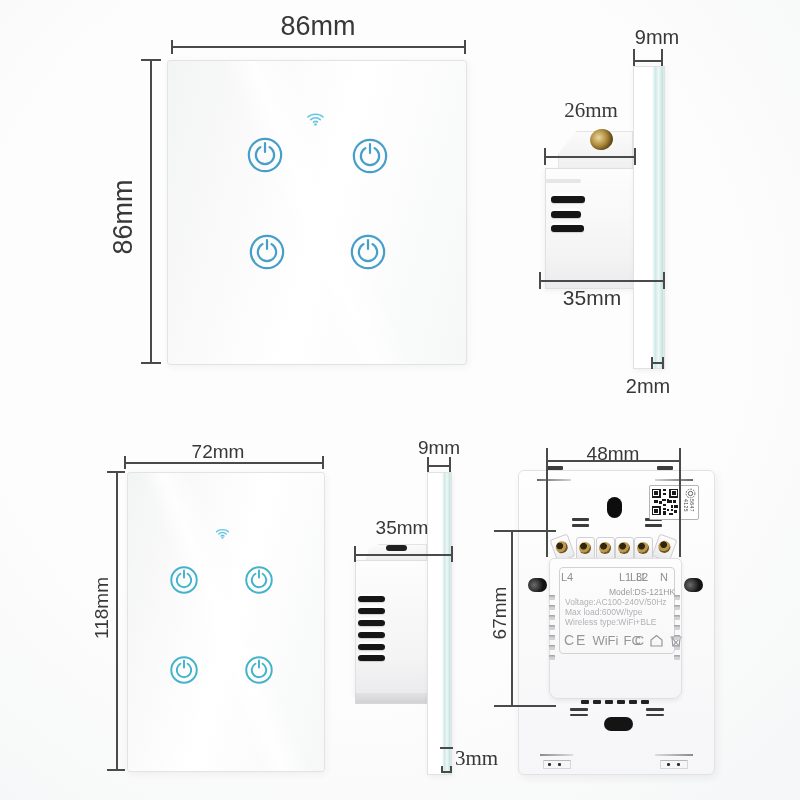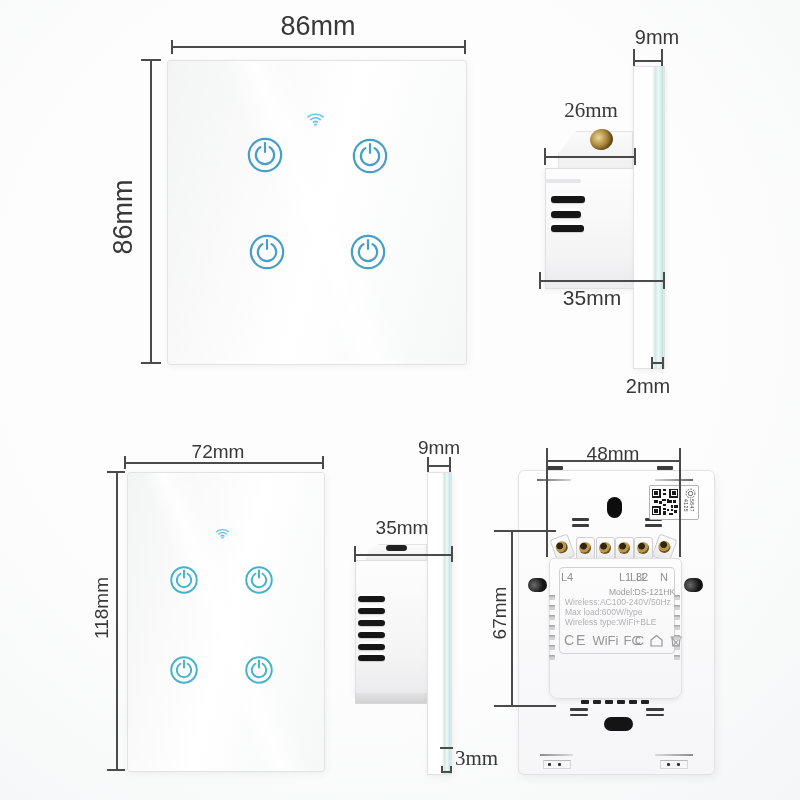--- a/index.html
+++ b/index.html
@@ -286,21 +286,21 @@
 
   <div class="module" style="left:549px;top:558px;width:131px;height:139px;"></div>
   <div class="tbox" style="left:559px;top:567px;width:114px;height:85px;">
     <span class="tlab" style="left:-2px;">L4</span>
     <span class="tlab" style="left:24px;margin-left:43px;">L3</span>
     <span class="tlab" style="left:37px;margin-left:36px;">L2</span>
     <span class="tlab" style="left:56px;">L1</span>
     <span class="tlab" style="left:75.5px;">L</span>
     <span class="tlab" style="left:95px;">N</span>
     <div class="spec first" style="top:20px;">Model:DS-121HK</div>
-    <div class="spec" style="top:30px;">Wireless:AC100-240V/50Hz</div>
+    <div class="spec" style="top:30px;">Voltage:AC100-240V/50Hz</div>
     <div class="spec" style="top:40px;">Max load:600W/type</div>
     <div class="spec" style="top:50px;">Wireless type:WiFi+BLE</div>
     <div class="certrow" style="left:4px;top:64px;">
       <span class="ce">CE</span>
       <span class="rohs">WiFi</span>
       <span class="fcc"><span>FC</span><span class="c2">C</span></span>
       <svg viewBox="0 0 15 13" width="15" height="13" fill="none" stroke="#97979b" stroke-width="1.2">
         <path d="M2 12 V6 L7.5 1.5 L13 6 V12 Z"></path>
       </svg>
       <svg viewBox="0 0 14 13" width="14" height="13" fill="none" stroke="#97979b" stroke-width="1.1">

